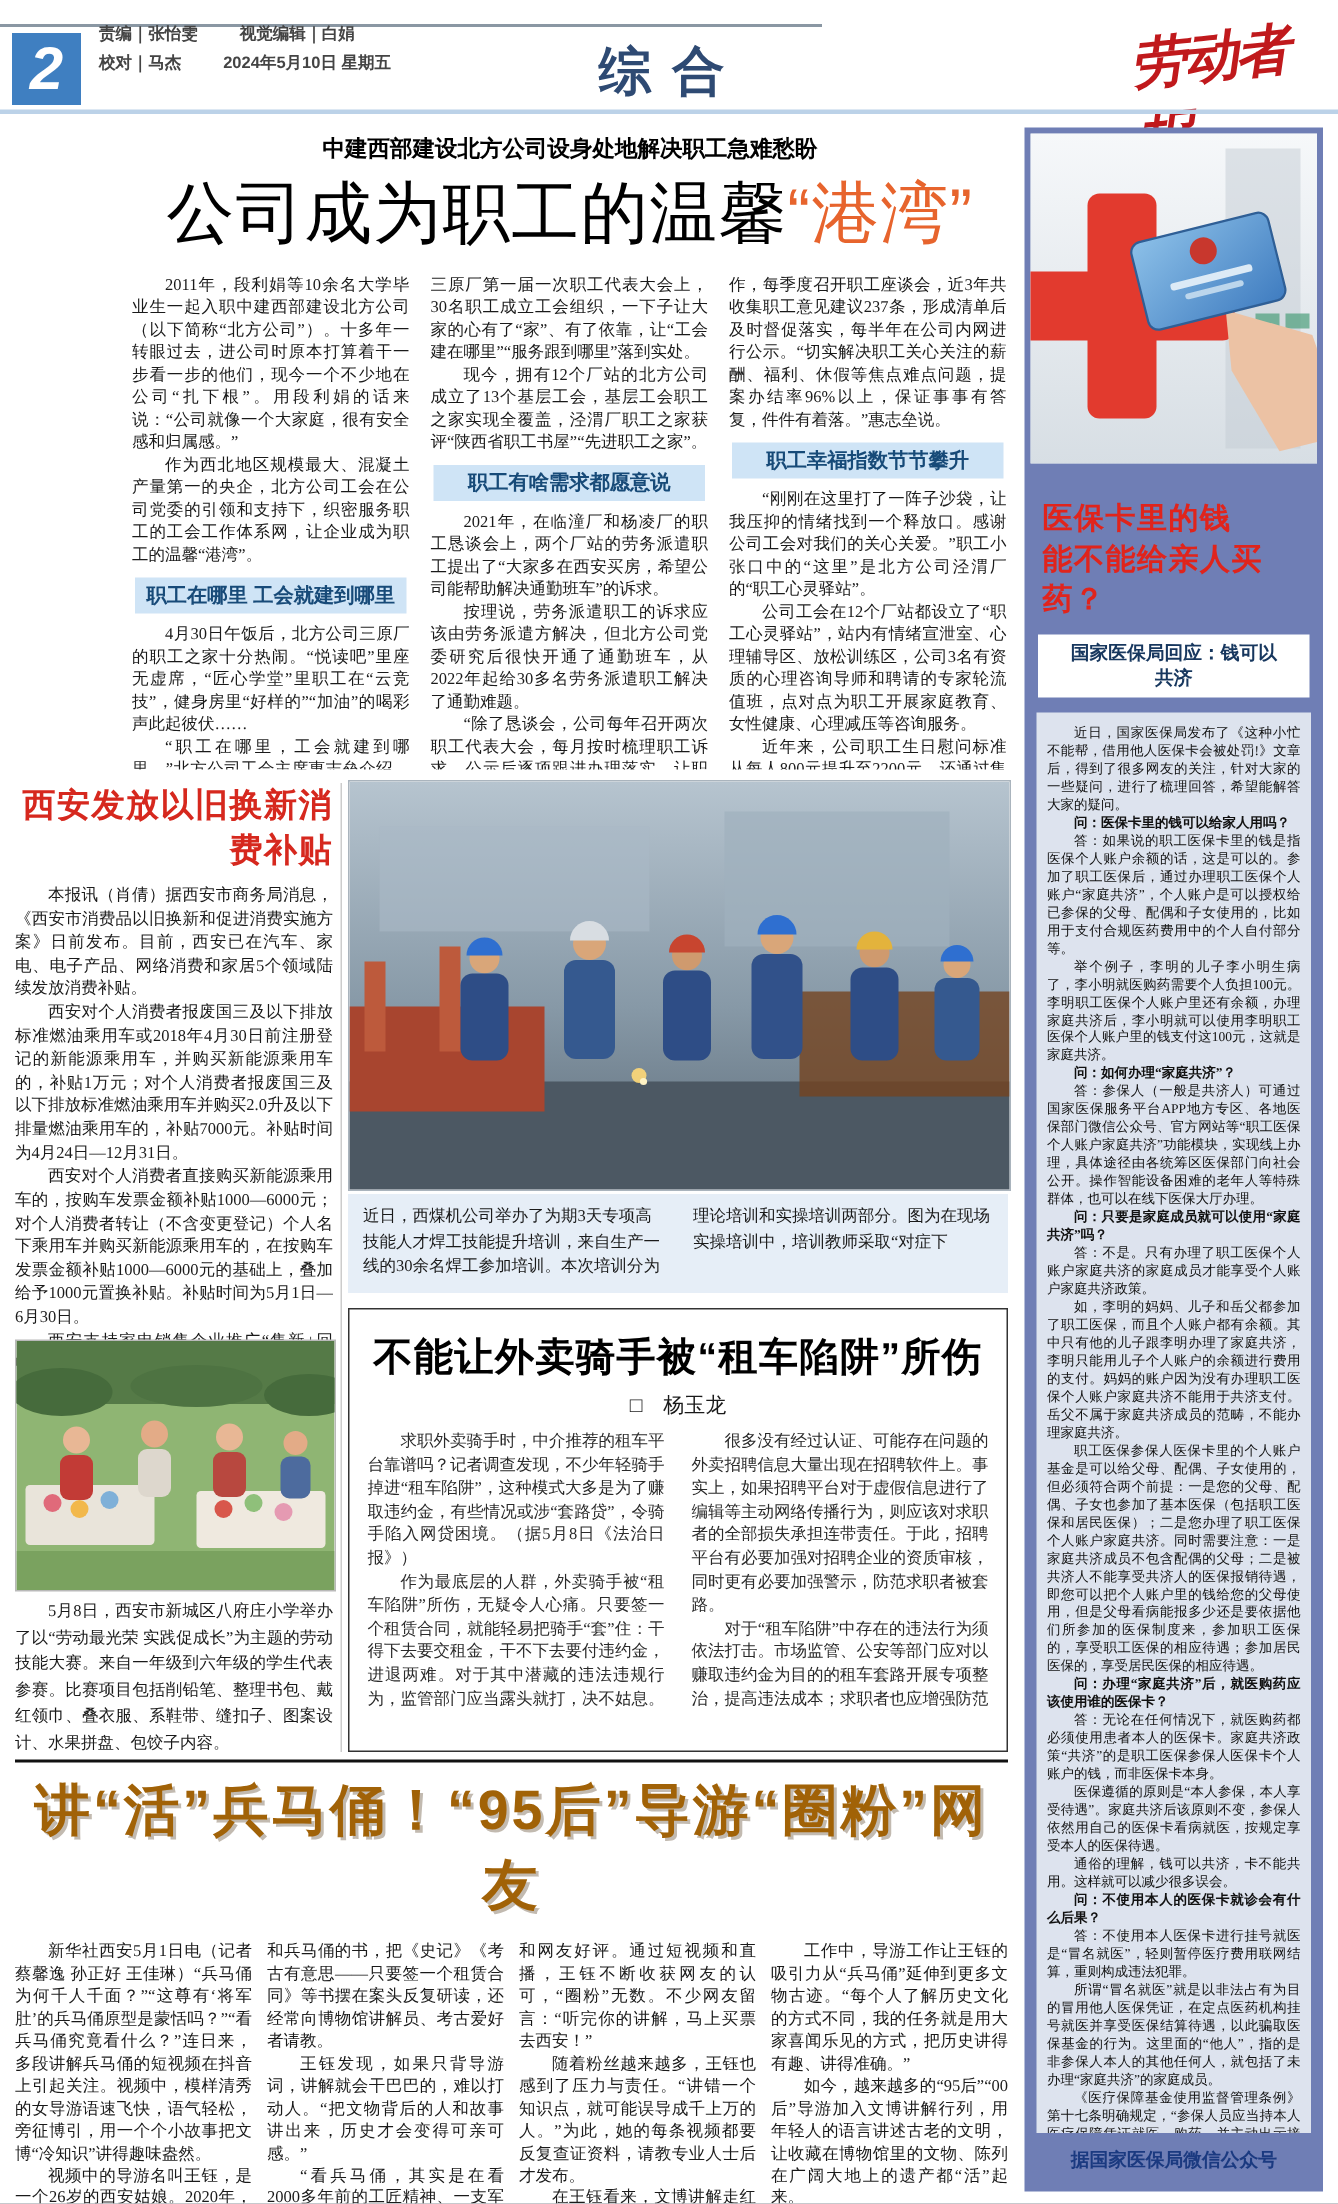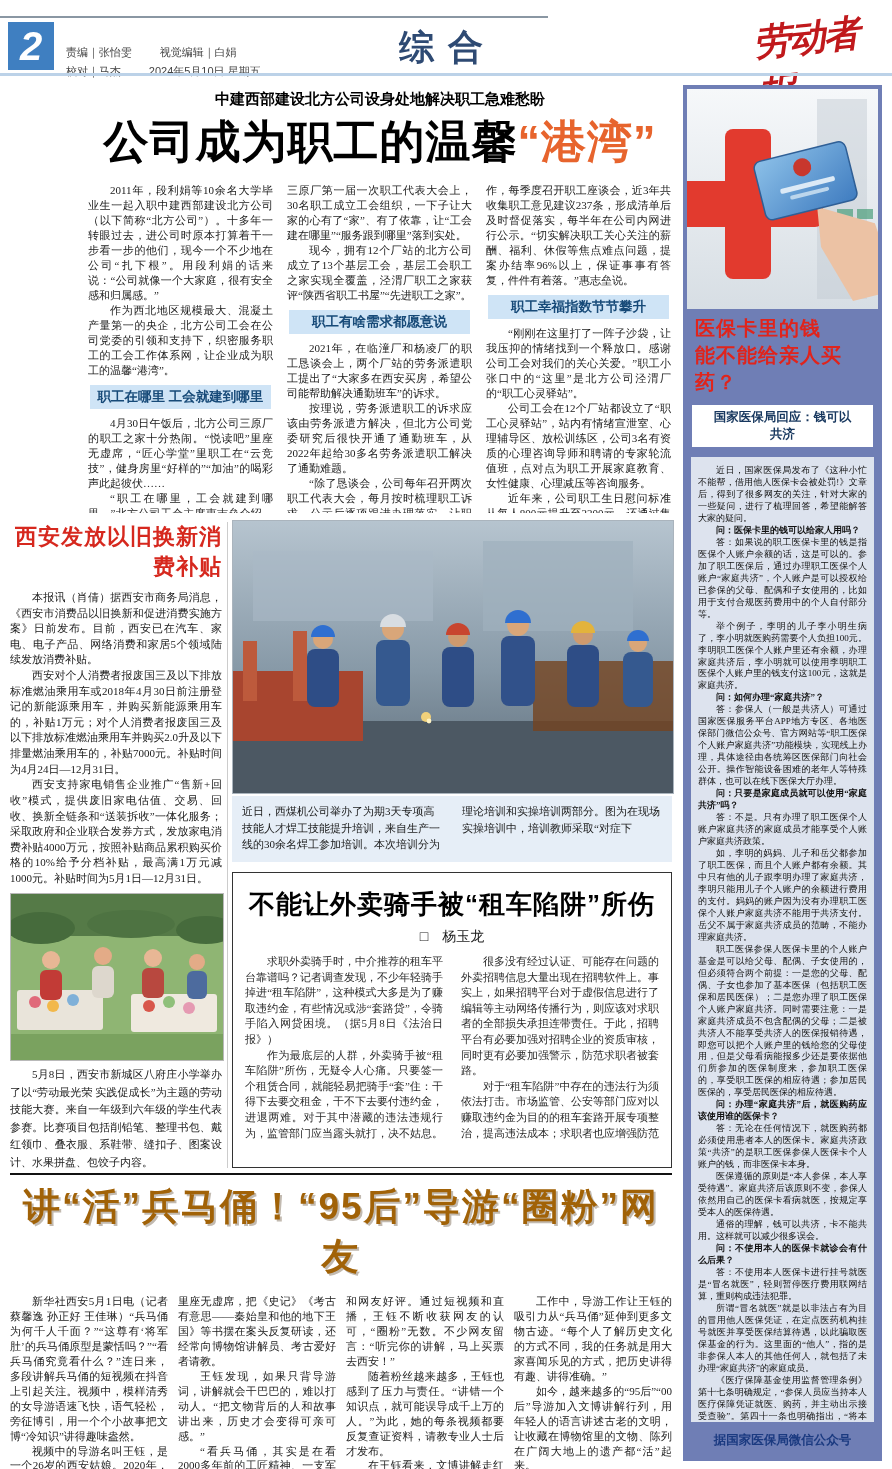--- a/index.html
+++ b/index.html
@@ -5,32 +5,32 @@
   html,body{margin:0;padding:0;background:#9aa0a6;}
   #page{position:relative;width:892px;height:1469px;background:#ffffff;overflow:hidden;
         font-family:"Liberation Serif","DejaVu Serif",serif;color:#1a1a1a;}
   .sans{font-family:"Liberation Sans","DejaVu Sans",sans-serif;}
 
   
   .mast-rule{position:absolute;left:0;top:16px;width:548px;height:2px;background:#8a97a3;}
   .pagenum{position:absolute;left:8px;top:22px;width:46px;height:48px;background:#3f7fc1;
            color:#fff;font-family:"Liberation Sans",sans-serif;font-weight:bold;font-style:italic;
            font-size:40px;line-height:48px;text-align:center;}
-  .mast-info{position:absolute;left:66px;top:43px;width:300px;font-size:11px;font-weight:normal;color:#444;}
+  .mast-info{position:absolute;left:66px;top:14px;width:300px;font-size:11px;font-weight:bold;color:#444;}
   .mi-row{display:flex;gap:28px;line-height:19px;}
   .section-title{position:absolute;left:343px;top:24px;width:210px;text-align:center;
                  font-size:35px;font-weight:bold;color:#2e4a73;letter-spacing:14px;}
   .paper-logo{position:absolute;left:756px;top:12px;width:130px;font-size:37px;font-weight:bold;
               font-style:italic;color:#c0191c;transform:rotate(-6deg);letter-spacing:-2px;}
   .mast-blue-rule{position:absolute;left:0;top:73px;width:892px;height:3px;background:#bcd2e8;}
 
   
   .main-article{position:absolute;left:88px;top:90px;width:584px;}
   .kicker{text-align:center;font-size:15px;font-weight:bold;color:#000;margin-bottom:8px;}
-  .lead-headline{margin:0;text-align:center;font-size:45px;font-weight:700;line-height:1.12;
+  .lead-headline{margin:0;text-align:center;font-size:45px;font-weight:400;line-height:1.12;
                  letter-spacing:1px;color:#000;font-family:"Liberation Sans",sans-serif;}
   .lead-headline .accent{color:#e7642d;}
   .lead-cols{display:flex;gap:14px;margin-top:16px;height:330px;overflow:hidden;}
   .mcol{width:185px;height:330px;overflow:hidden;font-size:11px;line-height:1.36;}
   .para{margin:0;text-indent:2em;text-align:justify;}
   .cont .para:first-child{text-indent:0;}
   .subhead{background:#cfe4f6;color:#174a78;font-weight:bold;font-size:13.5px;text-align:center;
            padding:3px 0;margin:7px 2px;font-family:"Liberation Sans",sans-serif;}
 
   
@@ -62,21 +62,21 @@
   .terracotta{position:absolute;left:10px;top:1180px;width:662px;}
   .terracotta h2{margin:2px 0 12px;text-align:center;font-size:37px;font-weight:900;color:#a16207;
                  letter-spacing:2px;text-shadow:2px 2px 0 #c2bab0;font-family:"Liberation Sans",sans-serif;}
   .terr-cols{display:flex;gap:10px;height:218px;overflow:hidden;}
   .tcol{width:158px;height:218px;overflow:hidden;font-size:11px;line-height:1.36;}
 
   
   .sidebar{position:absolute;left:683px;top:85px;width:199px;height:1376px;background:#6f7eb5;
            display:flex;flex-direction:column;box-sizing:border-box;}
   .sb-photo{margin:4px 4px 0;height:220px;background:#eef1f4;}
-  .sb-title{color:#e0241c;font-weight:900;font-size:20px;line-height:1.35;padding:6px 12px 2px;
+  .sb-title{color:#e0241c;font-weight:900;font-size:20px;line-height:1.35;padding:24px 12px 2px;
             letter-spacing:1px;font-family:"Liberation Sans",sans-serif;}
   .sb-banner{background:#fff;color:#17375e;font-weight:bold;font-size:12.5px;margin:7px 9px 2px;
              padding:4px 16px;text-align:center;font-family:"Liberation Sans",sans-serif;}
   .sb-body{flex:1;margin:8px 8px 4px;background:#dde3ee;padding:8px 7px;overflow:hidden;
            font-size:9px;line-height:1.33;color:#111;}
   .sb-p{margin:0;text-indent:2em;text-align:justify;}
   .sb-p.q{font-weight:bold;}
   .sb-credit{color:#1b3a80;font-weight:bold;font-size:12.5px;text-align:center;padding:6px 6px 12px;
              font-family:"Liberation Sans",sans-serif;}
 </style>
@@ -143,20 +143,21 @@
     </div>
   </div>
 
   <div class="vline"></div>
 
   <div class="subsidy">
     <h2>西安发放以旧换新消费补贴</h2>
     <div class="body">
         <p class="para">本报讯（肖倩）据西安市商务局消息，《西安市消费品以旧换新和促进消费实施方案》日前发布。目前，西安已在汽车、家电、电子产品、网络消费和家居5个领域陆续发放消费补贴。</p>
         <p class="para">西安对个人消费者报废国三及以下排放标准燃油乘用车或2018年4月30日前注册登记的新能源乘用车，并购买新能源乘用车的，补贴1万元；对个人消费者报废国三及以下排放标准燃油乘用车并购买2.0升及以下排量燃油乘用车的，补贴7000元。补贴时间为4月24日—12月31日。</p>
+        <p class="para">西安对个人消费者直接购买新能源乘用车的，按购车发票金额补贴1000—6000元；对个人消费者转让（不含变更登记）个人名下乘用车并购买新能源乘用车的，在按购车发票金额补贴1000—6000元的基础上，叠加给予1000元置换补贴。补贴时间为5月1日—6月30日。</p>
         <p class="para">西安支持家电销售企业推广“售新+回收”模式，提供废旧家电估值、交易、回收、换新全链条和“送装拆收”一体化服务；采取政府和企业联合发券方式，发放家电消费补贴4000万元，按照补贴商品累积购买价格的10%给予分档补贴，最高满1万元减1000元。补贴时间为5月1日—12月31日。</p>
       </div>
   </div>
 
   <svg class="school-photo" viewBox="0 0 212 166" xmlns="http://www.w3.org/2000/svg">
     <rect width="212" height="166" fill="#8fb573"></rect>
     <rect width="212" height="42" fill="#557a47"></rect>
     <ellipse cx="30" cy="34" rx="34" ry="16" fill="#466b3c"></ellipse>
     <ellipse cx="120" cy="30" rx="44" ry="14" fill="#4e7342"></ellipse>
     <ellipse cx="195" cy="36" rx="30" ry="14" fill="#466b3c"></ellipse>
@@ -260,21 +261,21 @@
 
   <div class="terr-rule"></div>
   <div class="terracotta">
     <h2>讲“活”兵马俑！“95后”导游“圈粉”网友</h2>
     <div class="terr-cols">
       <div class="tcol">
           <p class="para">新华社西安5月1日电（记者 蔡馨逸 孙正好 王佳琳）“兵马俑为何千人千面？”“这尊有‘将军肚’的兵马俑原型是蒙恬吗？”“看兵马俑究竟看什么？”连日来，多段讲解兵马俑的短视频在抖音上引起关注。视频中，模样清秀的女导游语速飞快，语气轻松，旁征博引，用一个个小故事把文博“冷知识”讲得趣味盎然。</p>
           <p class="para">视频中的导游名叫王钰，是一个26岁的西安姑娘。2020年，她旅游管理专业本科毕业后当起了导游，并在一年后开设抖音账号“西安导游芥末”做直播讲解。目前，她的账号粉丝已超过420万，有网友称赞她把兵马俑讲“活”了。她是如何做到的？</p>
         </div>
       <div class="tcol cont">
-          <p class="para">里座无虚席，把《史记》《考古有意思——秦始皇和他的地下王国》等书摆在案头反复研读，还经常向博物馆讲解员、考古爱好者请教。</p>
+          <p class="para">和兵马俑的书，把《史记》《考古有意思——只要签一个租赁合同》等书摆在案头反复研读，还经常向博物馆讲解员、考古爱好者请教。</p>
           <p class="para">王钰发现，如果只背导游词，讲解就会干巴巴的，难以打动人。“把文物背后的人和故事讲出来，历史才会变得可亲可感。”</p>
           <p class="para">“看兵马俑，其实是在看2000多年前的工匠精神、一支军队的编制，也是看秦人的生活。”她常用小切口讲大历史——从一尊跪射俑的鞋底纹路，讲到秦代的“标准化生产”；从陶俑的发髻，讲到秦人的审美与身份。</p>
         </div>
       <div class="tcol cont">
           <p class="para">和网友好评。通过短视频和直播，王钰不断收获网友的认可，“圈粉”无数。不少网友留言：“听完你的讲解，马上买票去西安！”</p>
           <p class="para">随着粉丝越来越多，王钰也感到了压力与责任。“讲错一个知识点，就可能误导成千上万的人。”为此，她的每条视频都要反复查证资料，请教专业人士后才发布。</p>
           <p class="para">在王钰看来，文博讲解走红的背后，是公众对传统文化日益高涨的热情。“博物馆热”“文博游”成为新时尚，越来越多年轻人愿意走进博物馆，了解文物背后的中华文明。</p>
         </div>
       <div class="tcol">
           <p class="para">工作中，导游工作让王钰的吸引力从“兵马俑”延伸到更多文物古迹。“每个人了解历史文化的方式不同，我的任务就是用大家喜闻乐见的方式，把历史讲得有趣、讲得准确。”</p>

